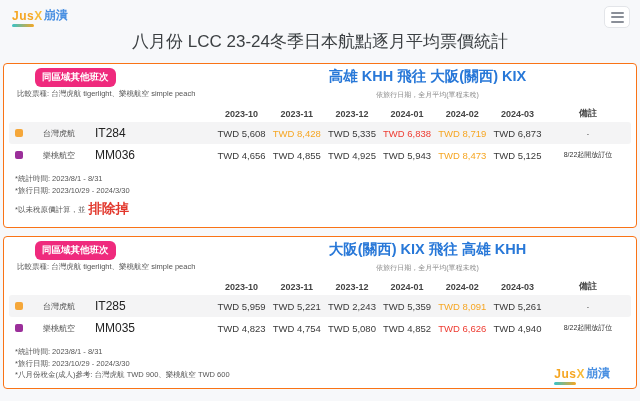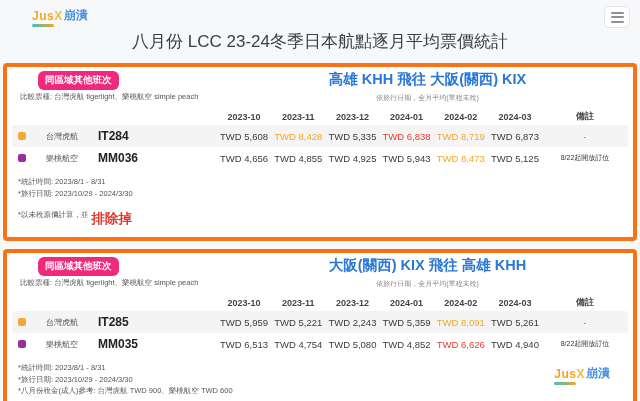--- a/index.html
+++ b/index.html
@@ -3,57 +3,57 @@
 <meta charset="utf-8">
 <style>
   * { margin:0; padding:0; box-sizing:border-box; }
   html,body { width:640px; height:401px; overflow:hidden; }
   body {
     font-family:"Liberation Sans","DejaVu Sans",sans-serif;
     background:#f7f8fa; color:#333; position:relative;
   }
   
   .topbar { height:30px; display:flex; justify-content:space-between; align-items:center; padding:4px 10px 0 12px; }
-  .logo { display:flex; align-items:flex-start; line-height:1; cursor:pointer;margin-left:20px; }
+  .logo { display:flex; align-items:flex-start; line-height:1; cursor:pointer; }
   .logo .en { font-size:12px; font-weight:bold; color:#f5a623; letter-spacing:0.5px; }
   .logo .en .x { color:#f7bb3a; }
   .logo .zh { font-size:12px; font-weight:bold; color:#4a90e2; margin-left:1px; margin-top:2px;font-family:Liberation Serif, serif; }
   .logo .sub { display:block; height:3px; width:22px; background:linear-gradient(90deg,#37c2c9,#f5a623); border-radius:2px; margin-top:1px; }
   .menu-btn { width:26px; height:22px; background:#fff; border:1px solid #e3e5e9; border-radius:5px;
     display:flex; flex-direction:column; justify-content:center; align-items:center; gap:2.5px; cursor:pointer; }
   .menu-btn span { display:block; width:13px; height:2px; background:#8a8f98; border-radius:1px; }
   
   .page-title { text-align:center; font-size:17px; font-weight:500; color:#3c4043; margin:0 0 10px; }
   
-  .card { margin:0 3px 8px; background:#fff; border:4px solid #f97316; border-radius:4px; padding:3px 5px 5px; position:relative; }
+  .card { margin:0 3px 8px; background:#fff; border:1px solid #f97316; border-radius:4px; padding:3px 5px 5px; position:relative; }
   .card-head { position:relative; height:38px; }
   .badge { position:absolute; left:26px; top:1px; background:#ef2a7d; color:#fff;
     font-size:9.5px; font-weight:bold; padding:3px 7px; border-radius:6px; cursor:pointer; white-space:nowrap; }
   .compare { position:absolute; left:8px; top:22px; font-size:7.5px; color:#555; white-space:nowrap; }
   .head-center { margin-left:215px; text-align:center; }
   .route-title { font-size:14.5px; font-weight:bold; color:#2878d8; }
   .route-sub { font-size:7px; color:#8a8a8a; margin-top:4px; }
   
   .trow { display:grid; grid-template-columns:205px repeat(6,1fr) 86px; align-items:center; }
   .thead-row { height:17px; }
   .thead-row .col-h { font-size:9px; font-weight:bold; color:#444; text-align:center; }
   .data-row { height:22px; border-radius:3px; }
   .data-row.striped { background:#f4f4f5; }
   .airline-cell { display:flex; align-items:center; gap:20px; padding-left:6px; }
   .swatch { width:8px; height:8px; border-radius:2px; flex:0 0 auto; }
   .airline-name { font-size:8px; color:#555; }
-  .flight-code { font-size:12px; color:#222; font-weight:700; }
+  .flight-code { font-size:12px; color:#222; font-weight:400; }
   .val { text-align:center; font-size:9.5px; color:#3a3a3a; white-space:nowrap; }
   .val[data-tone="orange"] { color:#f6a623; }
   .val[data-tone="red"] { color:#ee3b31; }
   .remark { text-align:center; font-size:7px; color:#333; white-space:nowrap; }
   
   .footnotes { margin:7px 0 2px 6px; font-size:7.5px; color:#555; }
   .footnotes .fn { line-height:1.55; }
-  .fn-last { display:flex; align-items:flex-start; margin-top:10px; }
+  .fn-last { display:flex; align-items:center; margin-top:3px; }
   .fn-em { color:#e2362b; font-size:13.5px; font-weight:bold; margin:0 3px; }
   
   .bottom-logo { position:absolute; right:30px; bottom:16px; }
 </style>
 </head>
 <body>
 
 <div class="topbar">
   <div class="logo">
     <span>
@@ -160,21 +160,21 @@
     <div class="val" data-tone="orange">TWD 8,091</div>
     <div class="val">TWD 5,261</div>
     <div class="remark">-</div>
   </div>
   <div class="trow data-row">
     <div class="airline-cell">
       <span class="swatch" style="background:#9b2f9a;"></span>
       <span class="airline-name">樂桃航空</span>
       <span class="flight-code">MM035</span>
     </div>
-    <div class="val">TWD 6,513</div>
+    <div class="val">TWD 4,823</div>
     <div class="val">TWD 4,754</div>
     <div class="val">TWD 5,080</div>
     <div class="val">TWD 4,852</div>
     <div class="val" data-tone="red">TWD 6,626</div>
     <div class="val">TWD 4,940</div>
     <div class="remark">8/22起開放訂位</div>
   </div>
   <div class="footnotes">
     <div class="fn">*統計時間: 2023/8/1 - 8/31</div>
     <div class="fn">*旅行日期: 2023/10/29 - 2024/3/30</div>

